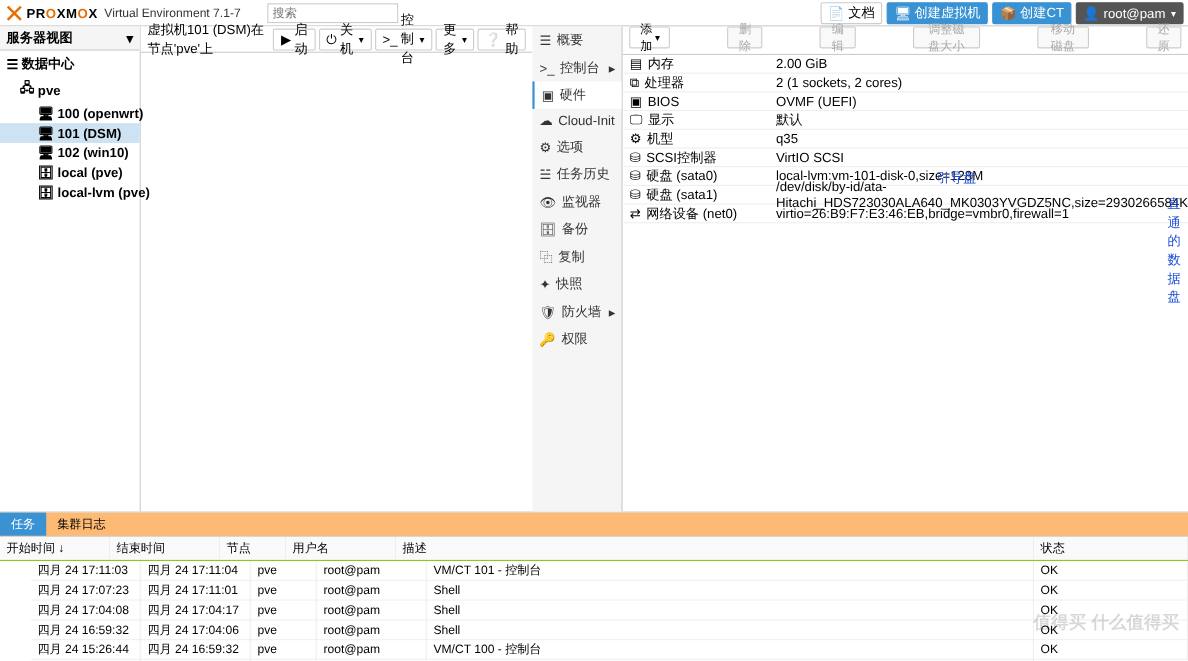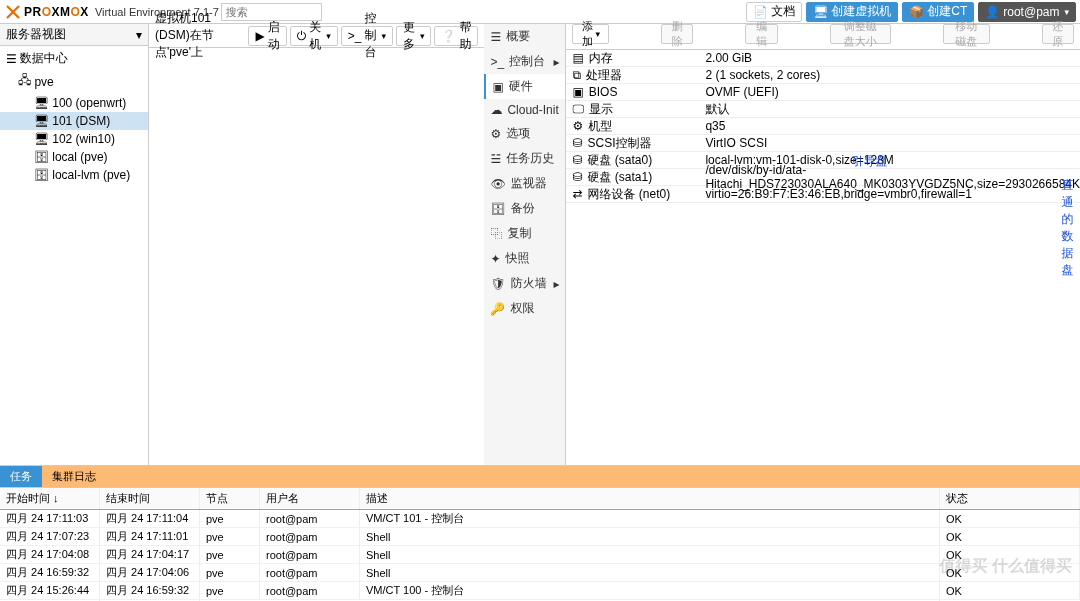--- a/index.html
+++ b/index.html
@@ -3,27 +3,27 @@
 <meta charset="utf-8">
 <style>
 * { margin:0; padding:0; box-sizing:border-box; font-family:"Helvetica Neue",Arial,sans-serif; font-size:12px; }
 body { width:1080px; height:601px; background:#fff; overflow:hidden; position:relative; }
 .topbar { height:24px; background:#fff; border-bottom:1px solid #ccc; display:flex; align-items:center; padding:0 4px; }
 .logo { display:flex; align-items:center; gap:2px; }
 .logo svg { width:18px; height:18px; }
 .logo-text { font-weight:bold; font-size:13px; letter-spacing:0.5px; }
 .logo-text .o { color:#e57000; }
 .ve { font-size:11px; margin-left:4px; color:#333; }
-.search { margin-left:2px; width:101px; height:18px; border:1px solid #ccc; padding:0 4px; font-size:11px; background:#fff; }
+.search { margin-left:24px; width:119px; height:18px; border:1px solid #ccc; padding:0 4px; font-size:11px; background:#fff; }
 .top-right { margin-left:auto; display:flex; gap:4px; align-items:center; }
 .btn { height:20px; padding:0 6px; border:1px solid #ccc; background:#fff; display:inline-flex; align-items:center; gap:3px; font-size:11px; cursor:pointer; border-radius:2px; }
 .btn.blue { background:#3892d4; border-color:#3892d4; color:#fff; }
 .btn.dark { background:#555; border-color:#555; color:#fff; }
 .main { display:flex; height:441px; }
-.sidebar-left { width:149px; border-right:1px solid #ccc; display:flex; flex-direction:column; }
+.sidebar-left { width:128px; border-right:1px solid #ccc; display:flex; flex-direction:column;font-weight:bold; }
 .view-sel { height:22px; background:#f5f5f5; border-bottom:1px solid #ccc; display:flex; align-items:center; padding:0 6px; justify-content:space-between; font-size:11px; }
 .tree { flex:1; padding:2px 0; font-size:11px; }
 .tree-item { padding:2px 0 2px 6px; display:flex; align-items:center; gap:3px; cursor:pointer; white-space:nowrap; }
 .tree-item.d1 { padding-left:18px; }
 .tree-item.d2 { padding-left:34px; }
 .tree-item.sel { background:#cde2f2; }
 .content { flex:1; display:flex; }
 .crumb-bar { height:24px; border-bottom:1px solid #ccc; display:flex; align-items:center; padding:0 6px; background:#fff; }
 .crumb-btns { margin-left:auto; display:flex; gap:3px; }
 .mbtn { height:20px; padding:0 6px; border:1px solid #ccc; background:#fff; display:inline-flex; align-items:center; gap:3px; font-size:11px; cursor:pointer; border-radius:2px; }
@@ -40,21 +40,21 @@
 .hw-row .c1 { width:135px; padding-left:6px; display:flex; align-items:center; gap:5px; }
 .hw-row .c2 { flex:1; padding-left:4px; position:relative; }
 .annot { color:#1d4ed8; position:absolute; font-size:12px; }
 .log-panel { height:136px; border-top:1px solid #ccc; display:flex; flex-direction:column; }
 .log-tabs { height:22px; display:flex; border-bottom:1px solid #ccc; background:#fdba74; }
 .log-tab { padding:0 10px; display:flex; align-items:center; font-size:11px; cursor:pointer; }
 .log-tab.sel { background:#3892d4; color:#fff; }
 .log-head { height:22px; display:flex; border-bottom:1px solid #84cc16; background:#fafafa; }
 .log-head > div, .log-row > div { padding:3px 6px; font-size:11px; border-right:1px solid #eee; }
 .lc1{width:100px}.lc2{width:100px}.lc3{width:60px}.lc4{width:100px}.lc5{flex:1}.lc6{width:140px}
-.log-body { flex:1; overflow:hidden; }
+.log-body { flex:1; overflow:hidden;margin-left:28px; }
 .log-row { display:flex; height:18px; align-items:center; border-bottom:1px solid #f0f0f0; }
 .watermark { position:absolute; right:8px; bottom:24px; opacity:0.15; font-size:16px; font-weight:bold; pointer-events:none; }
 .caret::after { content:"▾"; font-size:9px; margin-left:2px; }
 </style>
 </head>
 <body>
 
 <div class="topbar">
   <div class="logo">
     <svg viewBox="0 0 24 24">

